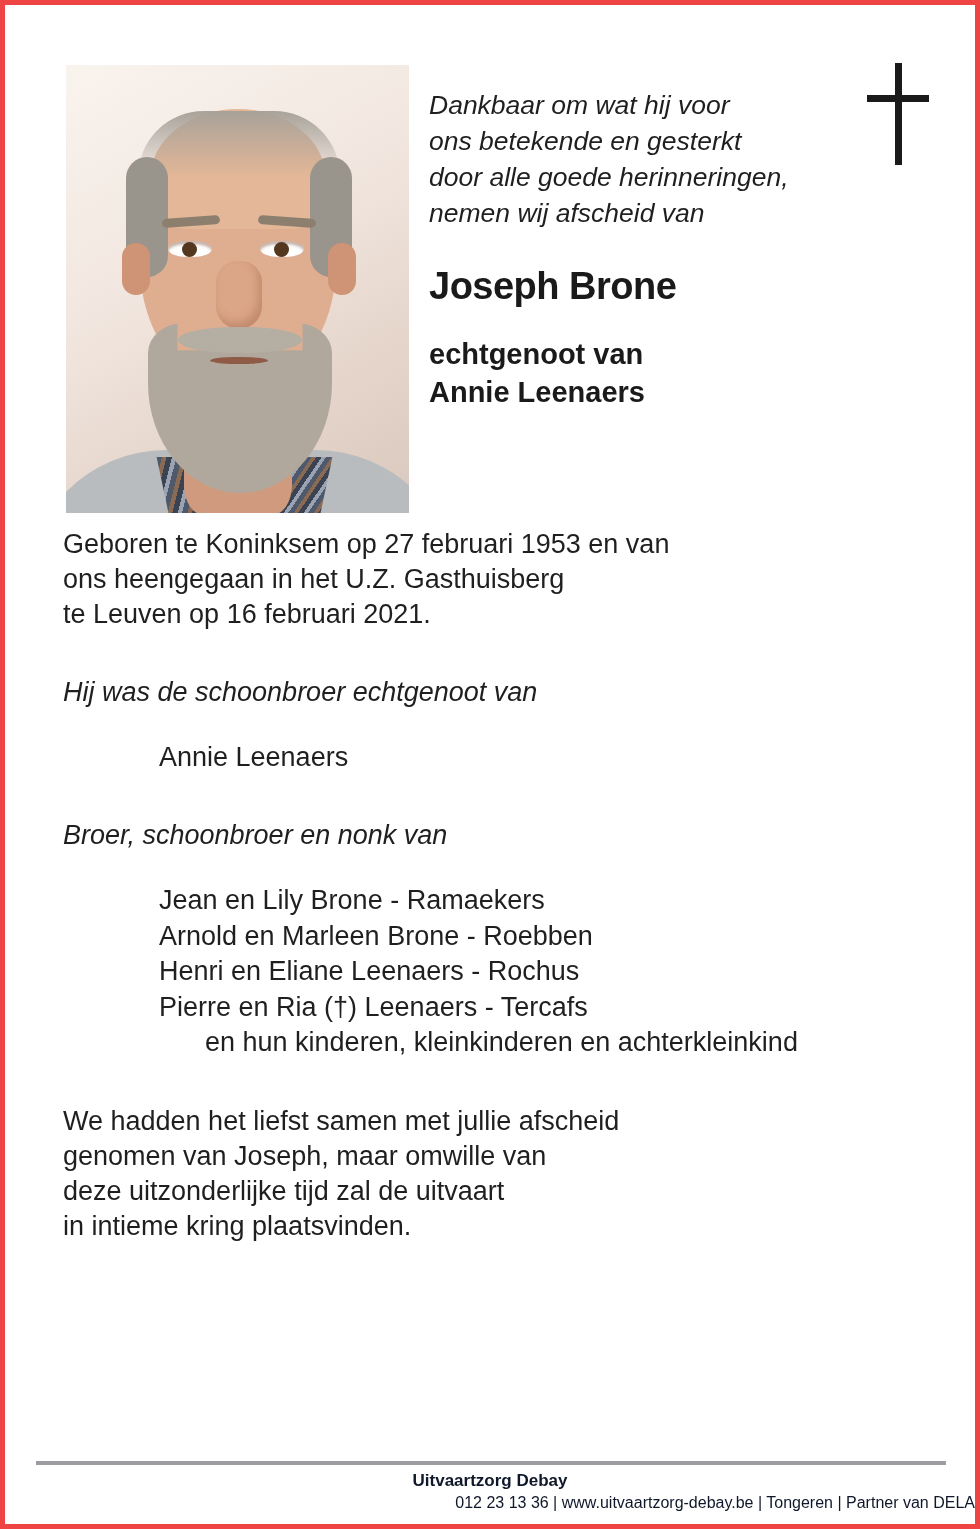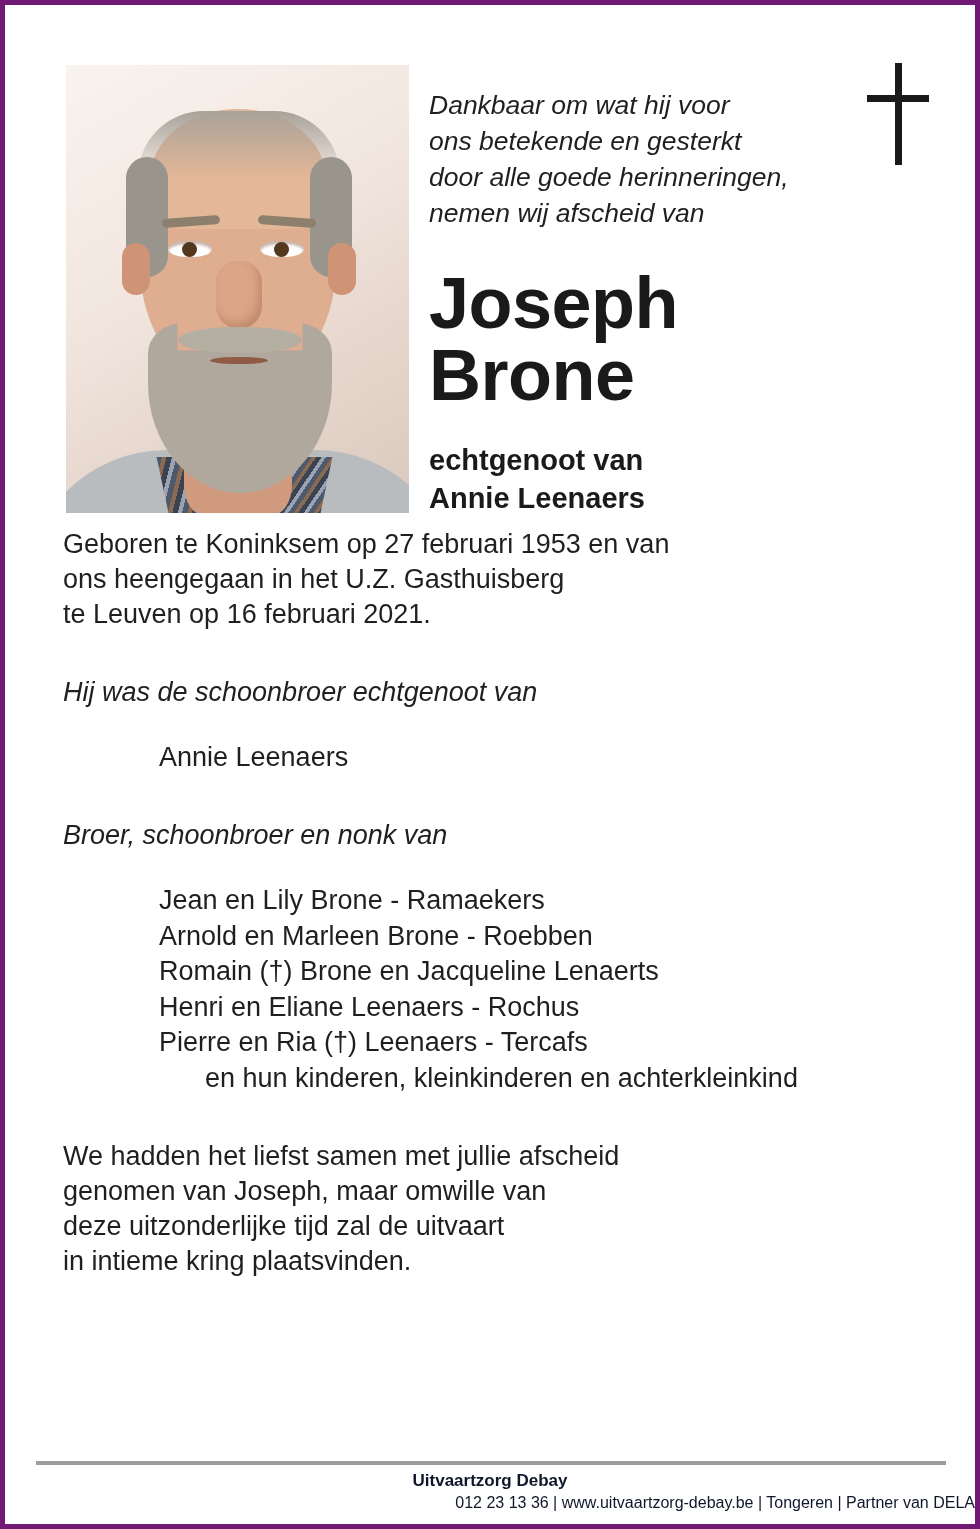--- a/index.html
+++ b/index.html
@@ -10,21 +10,21 @@
   body {
     font-family: "Liberation Sans", sans-serif;
   }
 
   #card {
     position: relative;
     width: 980px;
     height: 1529px;
     background: #ffffff;
     box-sizing: border-box;
-    border: 5px solid #701a75;
+    border: 5px solid #ef4444;
     overflow: hidden;
   }
 
   
   .top-region {
     position: absolute;
     left: 0;
     top: 0;
     width: 970px;
     height: 470px;
@@ -219,21 +219,21 @@
   }
   .intro {
     font-style: italic;
     font-size: 26.5px;
     line-height: 36px;
     color: #1f1f1f;
     white-space: pre-line;
   }
   .deceased-name {
     margin-top: 36px;
-    font-size: 72px;
+    font-size: 38px;
     font-weight: bold;
     letter-spacing: -0.5px;
     color: #1a1a1a;
     line-height: 1.0;
   }
   .spouse-line {
     margin-top: 30px;
     font-size: 29px;
     font-weight: bold;
     line-height: 38px;
@@ -364,21 +364,20 @@
 
     <div class="gap-lg"></div>
 
     <div class="para ital">Broer, schoonbroer en nonk van</div>
 
     <div class="gap-md"></div>
 
     <div class="family-list">
       <div>Jean en Lily Brone - Ramaekers</div>
       <div>Arnold en Marleen Brone - Roebben</div>
-      <div>Romain (†) Brone en Jacqueline Lenaerts</div>
       <div>Henri en Eliane Leenaers - Rochus</div>
       <div>Pierre en Ria (†) Leenaers - Tercafs</div>
       <div class="sub">en hun kinderen, kleinkinderen en achterkleinkind</div>
     </div>
 
     <div class="gap-lg"></div>
 
     <div class="para">We hadden het liefst samen met jullie afscheid
 genomen van Joseph, maar omwille van
 deze uitzonderlijke tijd zal de uitvaart

